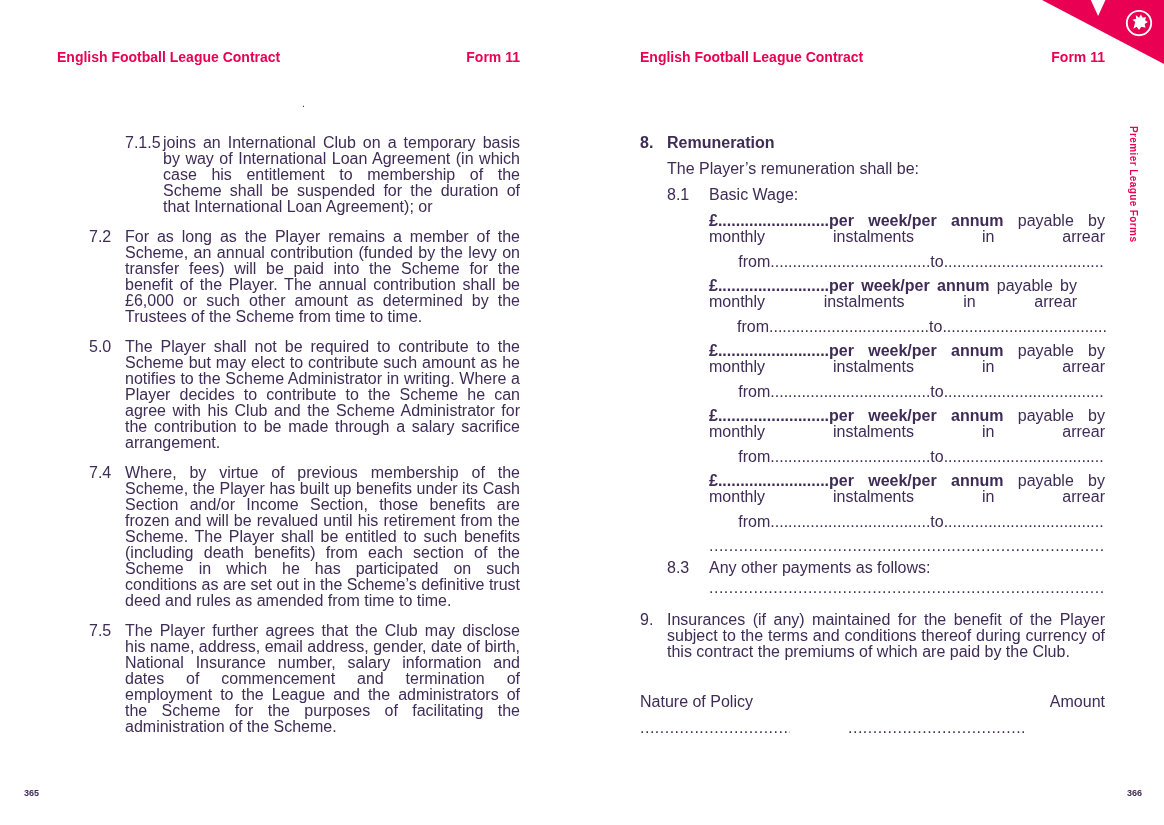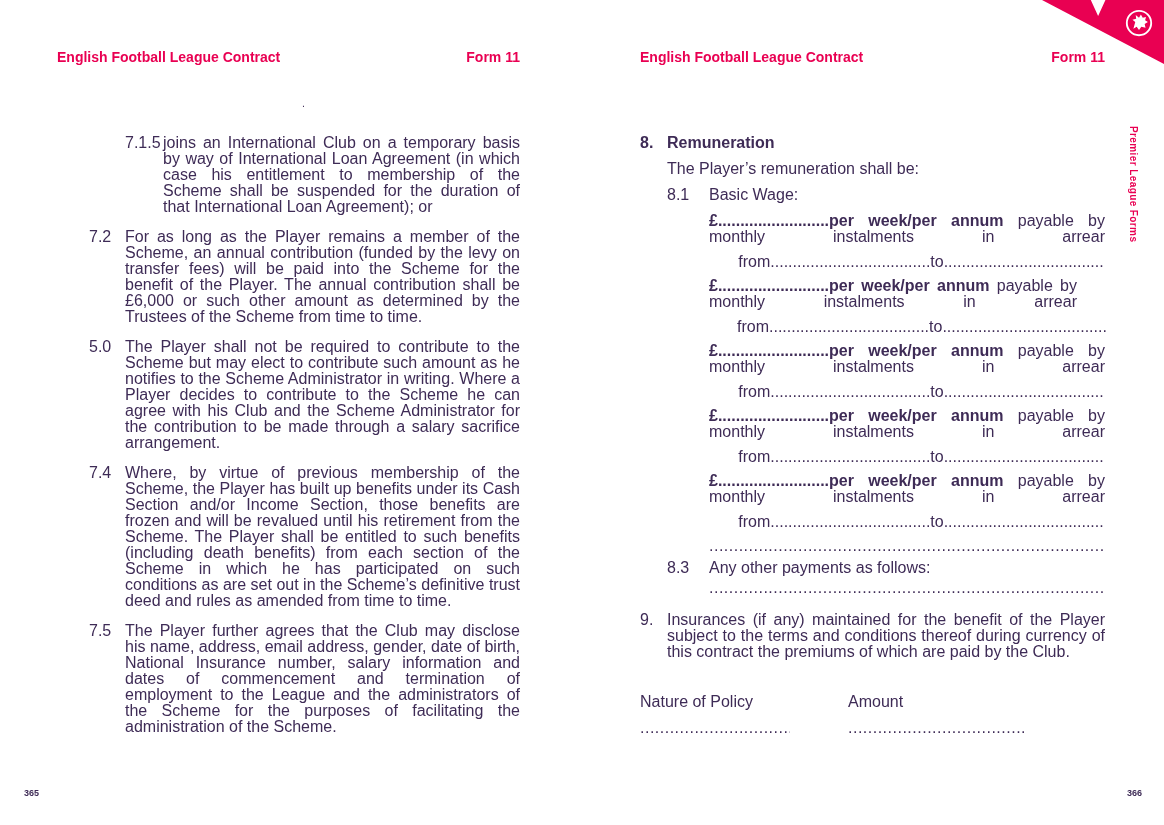--- a/index.html
+++ b/index.html
@@ -68,21 +68,21 @@
     margin-left:69px; margin-top:8px;
     white-space:nowrap; overflow:hidden; letter-spacing:0.5px;
   }
   .fill-83 { margin-top:4px; }
   .sub83 { margin-top:6px; }
 
   .sec9 { display:flex; margin-top:16px; }
   .sec9 .cnum { width:27px; flex-shrink:0; }
   .sec9 .ctext { flex:1; text-align:justify; }
 
-  .policy-headers { display:flex; margin-top:34px; }
+  .policy-headers { display:flex; margin-top:34px;justify-content:space-between; }
   .policy-headers .col1 { width:208px; }
   .policy-lines { display:flex; margin-top:10px; }
   .policy-lines .col1 { width:208px; }
   .dots1 { display:inline-block; width:150px; white-space:nowrap; overflow:hidden; letter-spacing:0.5px; }
   .dots2 { display:inline-block; width:176px; white-space:nowrap; overflow:hidden; letter-spacing:0.5px; }
 
   .pagenum { position:absolute; top:788px; font-size:9px; font-weight:700; color:#3e2b56; }
   .pn-left { left:24px; }
   .pn-right { right:22px; }
 </style>

